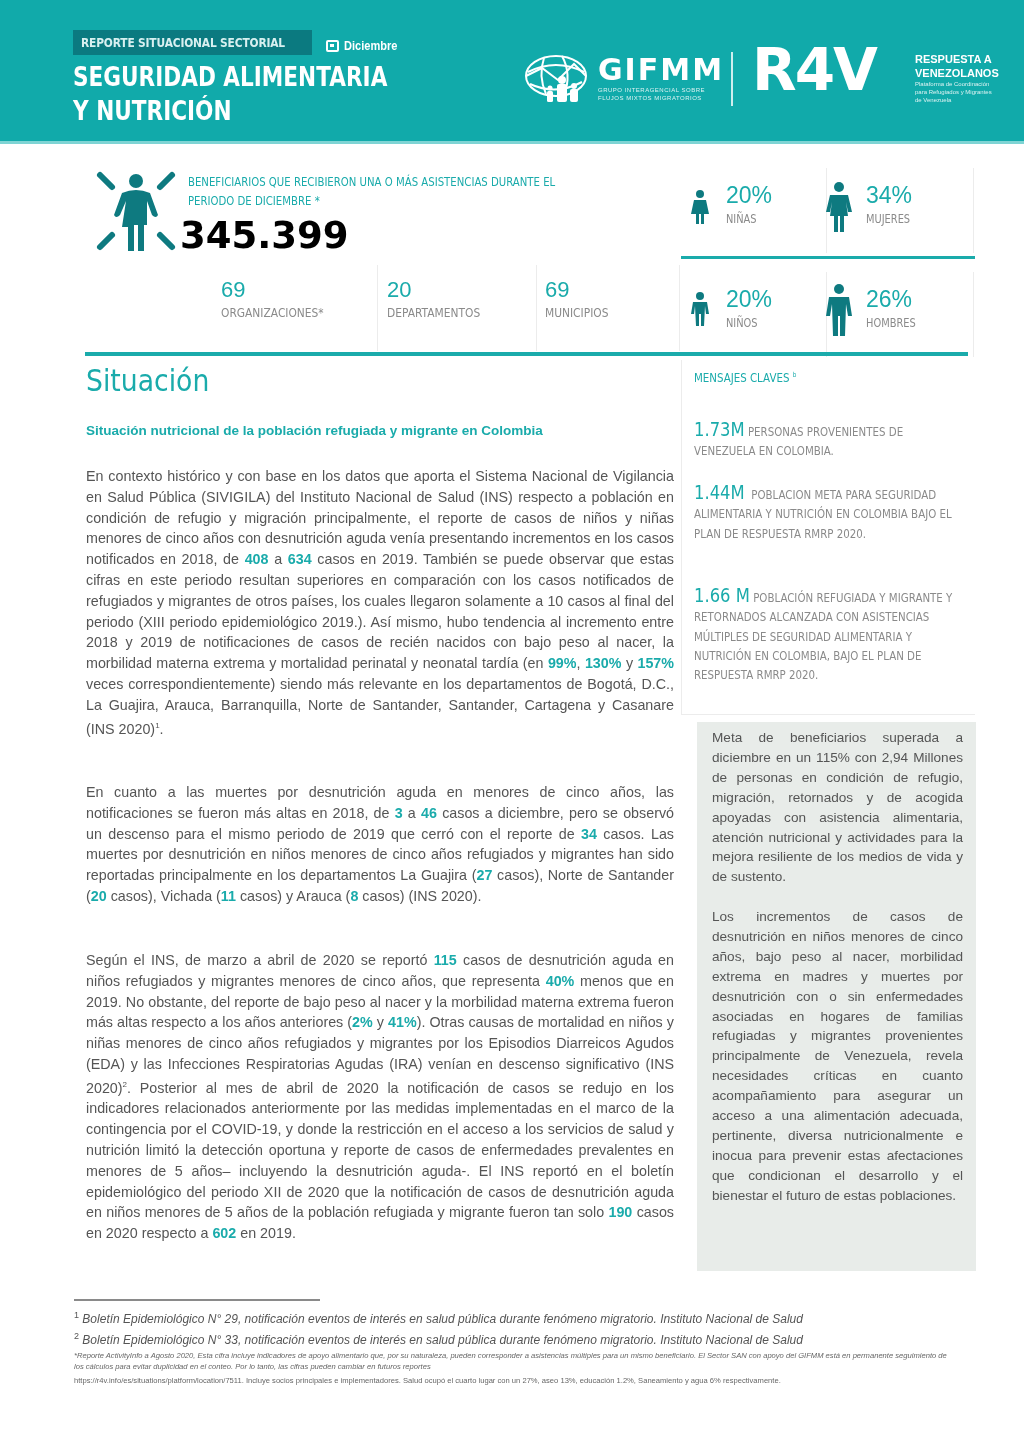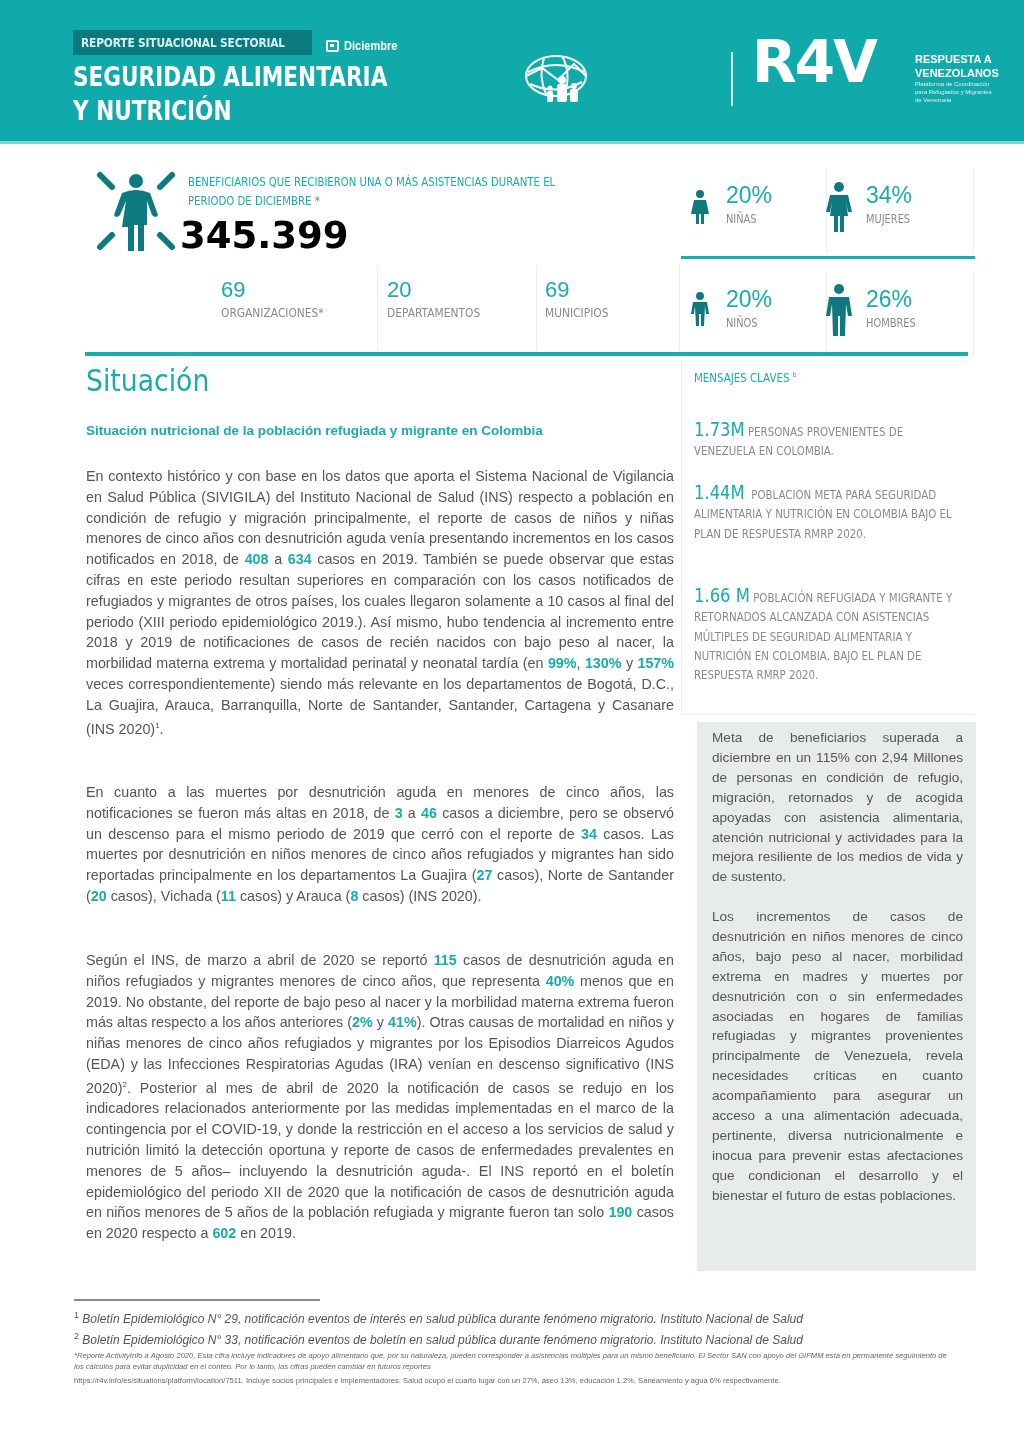--- a/index.html
+++ b/index.html
@@ -14,21 +14,21 @@
 .date .cal:after{content:"";position:absolute;left:2px;top:2px;width:4px;height:3px;background:#fff}
 .date span.t{display:inline-block;transform:scaleX(0.85);transform-origin:left}
 .title{position:absolute;left:73px;top:60px;color:#fff;font-size:27px;font-weight:bold;line-height:34px;font-family:"DejaVu Sans",sans-serif}
 .title div{transform:scaleX(0.8);transform-origin:left;white-space:nowrap}
 .logo-gifmm{position:absolute;left:522px;top:50px;display:flex;align-items:center;gap:6px}
 .globe{width:70px;height:56px}
 .gifmm-text{color:#fff}
 .gifmm-text .big{font-size:30px;font-weight:bold;letter-spacing:2px;line-height:32px;font-family:"DejaVu Sans",sans-serif}
 .gifmm-text .sm{font-size:6px;line-height:8px;opacity:.85;letter-spacing:.5px}
 .logo-sep{position:absolute;left:731px;top:52px;width:2px;height:54px;background:#cfeeee}
-.logo-r4v{position:absolute;left:752px;top:34px;color:#fff;font-size:58px;font-weight:bold;line-height:56px;letter-spacing:-2px;font-family:"DejaVu Sans",sans-serif}
+.logo-r4v{position:absolute;left:752px;top:42px;color:#fff;font-size:58px;font-weight:bold;line-height:56px;letter-spacing:-2px;font-family:"DejaVu Sans",sans-serif}
 .r4v-text{position:absolute;left:915px;top:52px;color:#fff}
 .r4v-text .a{font-size:11px;font-weight:bold;line-height:14px}
 .r4v-text .b{font-size:6px;line-height:8px;opacity:.85}
 .cond{display:inline-block;transform:scaleX(0.82);transform-origin:left;white-space:nowrap}
 
 .person-big{position:absolute;left:92px;top:167px;width:88px;height:88px}
 .ben-label{position:absolute;left:188px;top:172px;font-size:13px;line-height:19px;color:#1aabab;font-family:"DejaVu Sans",sans-serif;width:540px}
 .ben-label div{transform:scaleX(0.78);transform-origin:left;white-space:nowrap}
 .ben-num{position:absolute;left:180px;top:214px;font-size:37px;font-weight:bold;color:#000000;font-family:"DejaVu Sans",sans-serif}
 .stats{position:absolute;left:205px;top:265px;height:88px}
@@ -91,20 +91,25 @@
       </g>
       <g fill="#fff">
         <circle cx="40" cy="30" r="4"></circle>
           <rect x="35" y="34" width="10" height="18" rx="2"></rect>
         <circle cx="52" cy="36" r="3"></circle>
           <rect x="48" y="39" width="8" height="13" rx="2"></rect>
         <circle cx="28" cy="38" r="2.5"></circle>
           <rect x="25" y="41" width="6" height="11" rx="1.5"></rect>
       </g>
     </svg>
+    <div class="gifmm-text">
+      <div class="big">GIFMM</div>
+      <div class="sm">GRUPO INTERAGENCIAL SOBRE</div>
+      <div class="sm">FLUJOS MIXTOS MIGRATORIOS</div>
+    </div>
   </div>
   <div class="logo-sep"></div>
   <div class="logo-r4v">R4V</div>
   <div class="r4v-text">
     <div class="a">RESPUESTA A</div>
     <div class="a">VENEZOLANOS</div>
     <div class="b">Plataforma de Coordinación</div>
     <div class="b">para Refugiados y Migrantes</div>
     <div class="b">de Venezuela</div>
   </div>
@@ -217,15 +222,15 @@
   </div>
 </div>
 <div class="bottom-border"></div>
 
 <div class="grey-box"></div>
 <div class="grey-text" style="top:728px">Meta de beneficiarios superada a diciembre en un 115% con 2,94 Millones de personas en condición de refugio, migración, retornados y de acogida apoyadas con asistencia alimentaria, atención nutricional y actividades para la mejora resiliente de los medios de vida y de sustento.</div>
 <div class="grey-text" style="top:907px">Los incrementos de casos de desnutrición en niños menores de cinco años, bajo peso al nacer, morbilidad extrema en madres y muertes por desnutrición con o sin enfermedades asociadas en hogares de familias refugiadas y migrantes provenientes principalmente de Venezuela, revela necesidades críticas en cuanto acompañamiento para asegurar un acceso a una alimentación adecuada, pertinente, diversa nutricionalmente e inocua para prevenir estas afectaciones que condicionan el desarrollo y el bienestar el futuro de estas poblaciones.</div>
 
 <div class="fn-rule"></div>
 <div class="fn" style="top:1310px"><sup>1</sup> <span>Boletín Epidemiológico N° 29, notificación eventos de interés en salud pública durante fenómeno migratorio. Instituto Nacional de Salud</span></div>
-<div class="fn" style="top:1331px"><sup>2</sup> <span>Boletín Epidemiológico N° 33, notificación eventos de boletín en salud pública durante fenómeno migratorio. Instituto Nacional de Salud</span></div>
+<div class="fn" style="top:1331px"><sup>2</sup> <span>Boletín Epidemiológico N° 33, notificación eventos de interés en salud pública durante fenómeno migratorio. Instituto Nacional de Salud</span></div>
 <div class="fn-small" style="top:1350px;font-style:italic">*Reporte ActivityInfo a Agosto 2020, Esta cifra incluye indicadores de apoyo alimentario que, por su naturaleza, pueden corresponder a asistencias múltiples para un mismo beneficiario. El Sector SAN con apoyo del GIFMM está en permanente seguimiento de los cálculos para evitar duplicidad en el conteo. Por lo tanto, las cifras pueden cambiar en futuros reportes</div>
 <div class="fn-small" style="top:1375px">https://r4v.info/es/situations/platform/location/7511.  Incluye socios principales e implementadores.  Salud ocupó el cuarto lugar con un 27%, aseo 13%, educación 1.2%, Saneamiento y agua 6% respectivamente.</div>
 
 </body></html>

